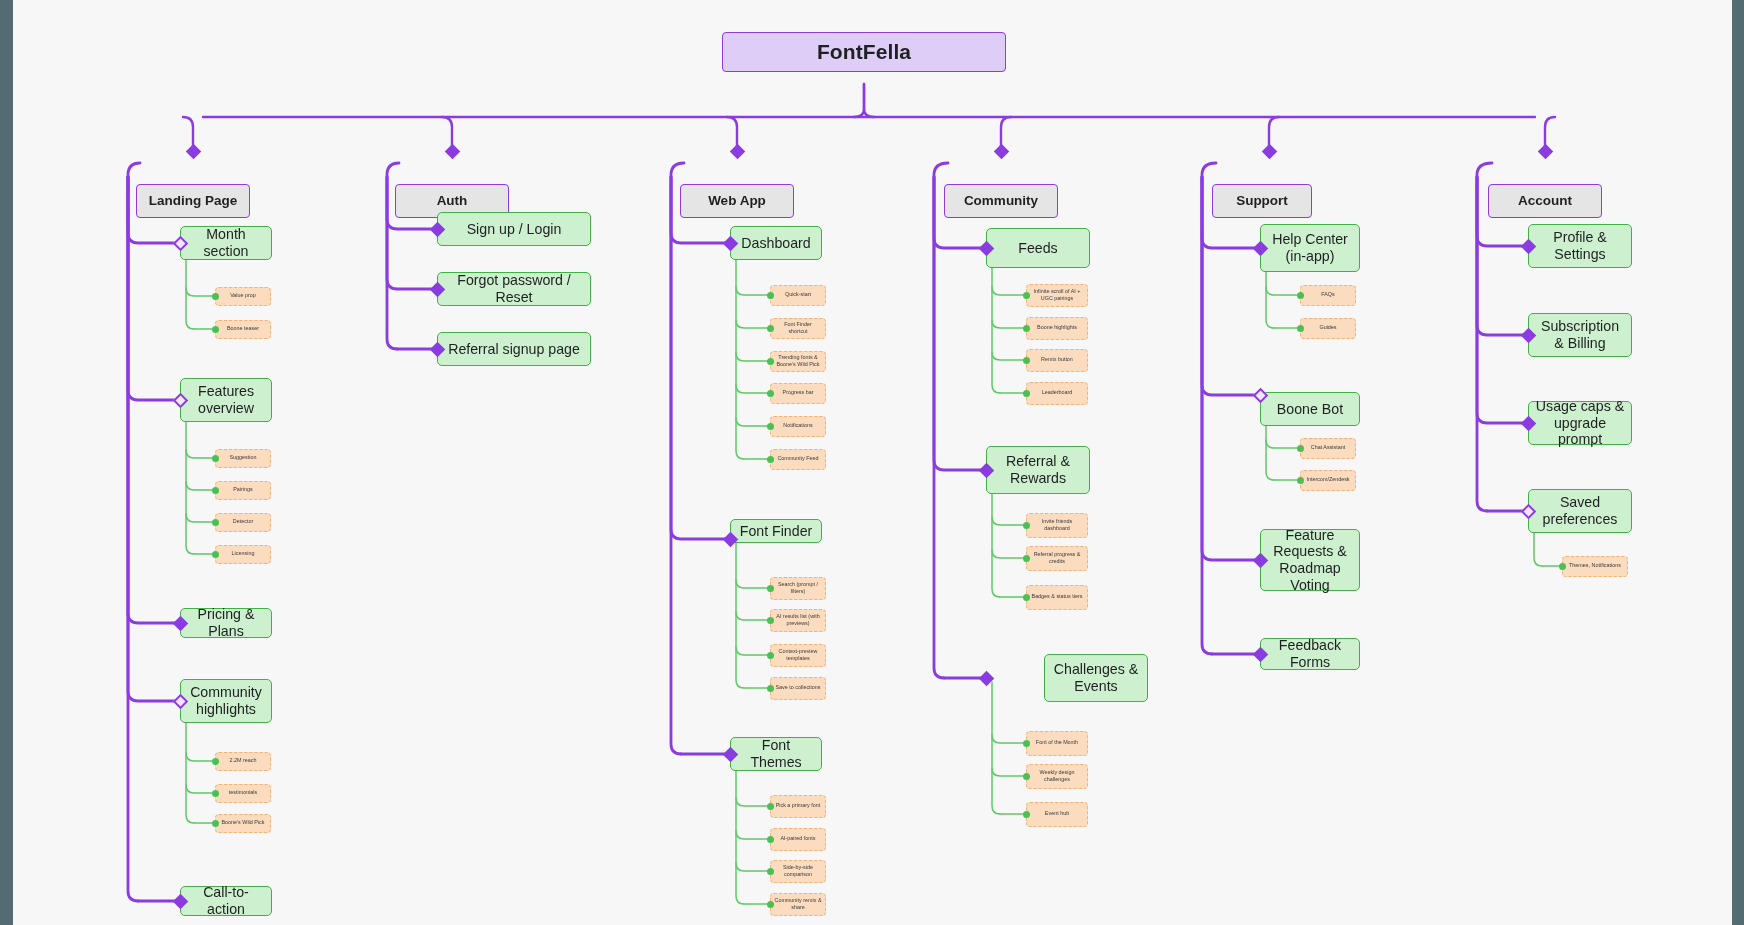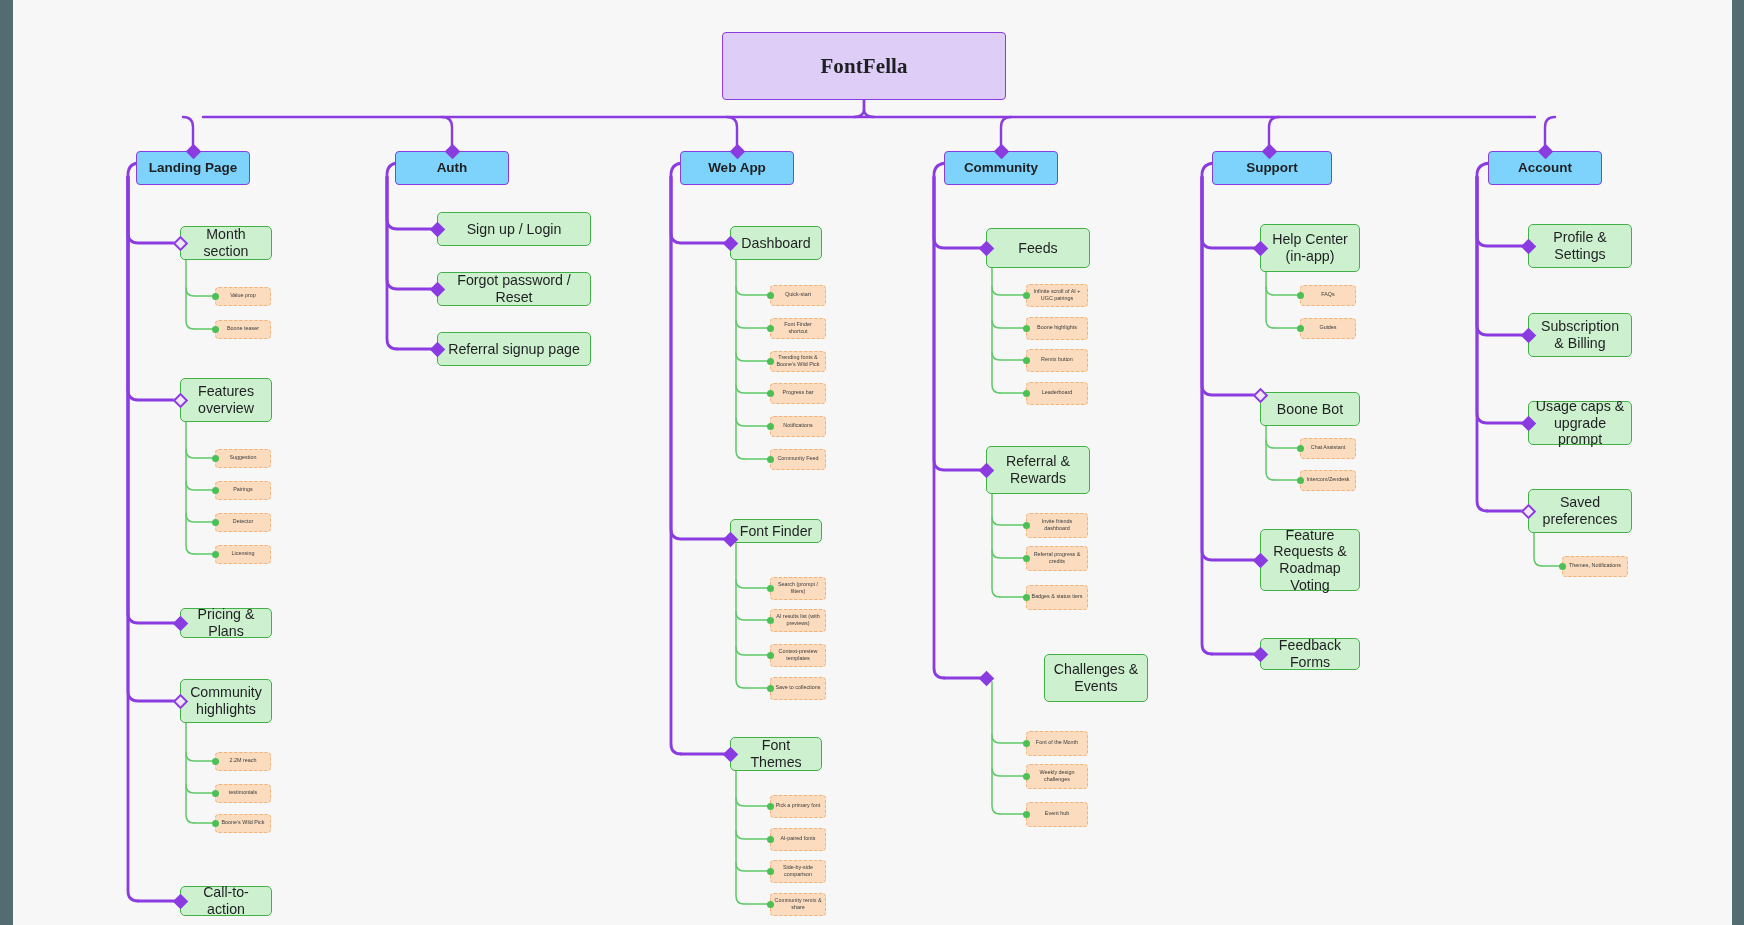--- a/index.html
+++ b/index.html
@@ -43,25 +43,26 @@
   .n-root {
     background: #ddcdf7;
     border: 1.6px solid #8b3ce0;
     border-radius: 4px;
     font-weight: bold;
     font-size: 21px;
     letter-spacing: .1px;
   }
   
   .n-l1 {
-    background: #7dd3fc;
+    background: #e5e5e5;
     border: 1.3px solid #8b3ce0;
     border-radius: 4px;
     font-weight: bold;
     font-size: 13.5px;
+    margin-top: 33px;
   }
   
   .n-l2 {
     background: #cdf0ce;
     border: 1.1px solid #43b047;
     border-radius: 5px;
     font-weight: normal;
     font-size: 14.2px;
     padding: 2px 6px;
   }
@@ -184,21 +185,21 @@
       <path d="M 1492 163 Q 1477 163 1477 175 L 1477 501 Q 1477 511 1487 511" fill="none" stroke="#8b3ce0" stroke-width="2.8" stroke-linecap="round" stroke-linejoin="round"></path>
       <path d="M 1477 177 L 1477 236 Q 1477 246 1487 246 L 1528 246" fill="none" stroke="#8b3ce0" stroke-width="2.8" stroke-linecap="round" stroke-linejoin="round"></path>
       <path d="M 1477 177 L 1477 325 Q 1477 335 1487 335 L 1528 335" fill="none" stroke="#8b3ce0" stroke-width="2.8" stroke-linecap="round" stroke-linejoin="round"></path>
       <path d="M 1477 177 L 1477 413 Q 1477 423 1487 423 L 1528 423" fill="none" stroke="#8b3ce0" stroke-width="2.8" stroke-linecap="round" stroke-linejoin="round"></path>
       <path d="M 1487 511 L 1528 511" fill="none" stroke="#8b3ce0" stroke-width="2.8" stroke-linecap="round" stroke-linejoin="round"></path>
       <path d="M 1534 515 L 1534 558 Q 1534 566 1542 566" fill="none" stroke="#5fc96a" stroke-width="1.5" stroke-linecap="round" stroke-linejoin="round"></path>
       <path d="M 1542 566 L 1562 566" fill="none" stroke="#5fc96a" stroke-width="1.5" stroke-linecap="round" stroke-linejoin="round"></path>
     </svg>
 
   <div id="nodes-layer">
-      <div class="node n-root" style="left: 722px; top: 32px; width: 284px; height: 68px; font-family: Liberation Serif, serif;">FontFella</div>
+      <div class="node n-root" style="left: 722px; top: 32px; width: 284px; height: 40px;">FontFella</div>
       <div class="node n-l1" style="left: 136px; top: 151px; width: 114px; height: 34px;">Landing Page</div>
       <div class="marker diamond-lg" style="left: 187.5px; top: 145.5px;"></div>
       <div class="node n-l2" style="left: 180px; top: 226px; width: 92px; height: 34px;">Month section</div>
       <div class="marker diamond-hollow" style="left: 174.5px; top: 237.5px;"></div>
       <div class="node n-l3" style="left: 215px; top: 286.5px; width: 56px; height: 19px;">Value prop</div>
       <div class="marker dot-sm" style="left: 211.5px; top: 292.5px;"></div>
       <div class="node n-l3" style="left: 215px; top: 319.5px; width: 56px; height: 19px;">Boone teaser</div>
       <div class="marker dot-sm" style="left: 211.5px; top: 325.5px;"></div>
       <div class="node n-l2" style="left: 180px; top: 378px; width: 92px; height: 44px;">Features overview</div>
       <div class="marker diamond-hollow" style="left: 174.5px; top: 394.5px;"></div>
@@ -287,21 +288,21 @@
       <div class="node n-l3" style="left: 1026px; top: 584.5px; width: 62px; height: 25px;">Badges &amp; status tiers</div>
       <div class="marker dot-sm" style="left: 1022.5px; top: 593.5px;"></div>
       <div class="node n-l2" style="left: 1044px; top: 654px; width: 104px; height: 48px;">Challenges &amp; Events</div>
       <div class="marker diamond-lg" style="left: 980.5px; top: 672.5px;"></div>
       <div class="node n-l3" style="left: 1026px; top: 730.5px; width: 62px; height: 25px;">Font of the Month</div>
       <div class="marker dot-sm" style="left: 1022.5px; top: 739.5px;"></div>
       <div class="node n-l3" style="left: 1026px; top: 763.5px; width: 62px; height: 25px;">Weekly design challenges</div>
       <div class="marker dot-sm" style="left: 1022.5px; top: 772.5px;"></div>
       <div class="node n-l3" style="left: 1026px; top: 801.5px; width: 62px; height: 25px;">Event hub</div>
       <div class="marker dot-sm" style="left: 1022.5px; top: 810.5px;"></div>
-      <div class="node n-l1" style="left: 1212px; top: 151px; width: 120px; height: 34px;">Support</div>
+      <div class="node n-l1" style="left: 1212px; top: 151px; width: 100px; height: 34px;">Support</div>
       <div class="marker diamond-lg" style="left: 1263.5px; top: 145.5px;"></div>
       <div class="node n-l2" style="left: 1260px; top: 224px; width: 100px; height: 48px;">Help Center (in-app)</div>
       <div class="marker diamond-lg" style="left: 1254.5px; top: 242.5px;"></div>
       <div class="node n-l3" style="left: 1300px; top: 284.5px; width: 56px; height: 21px;">FAQs</div>
       <div class="marker dot-sm" style="left: 1296.5px; top: 291.5px;"></div>
       <div class="node n-l3" style="left: 1300px; top: 317.5px; width: 56px; height: 21px;">Guides</div>
       <div class="marker dot-sm" style="left: 1296.5px; top: 324.5px;"></div>
       <div class="node n-l2" style="left: 1260px; top: 392px; width: 100px; height: 34px;">Boone Bot</div>
       <div class="marker diamond-hollow" style="left: 1254.5px; top: 389.5px;"></div>
       <div class="node n-l3" style="left: 1300px; top: 437.5px; width: 56px; height: 21px;">Chat Assistant</div>

